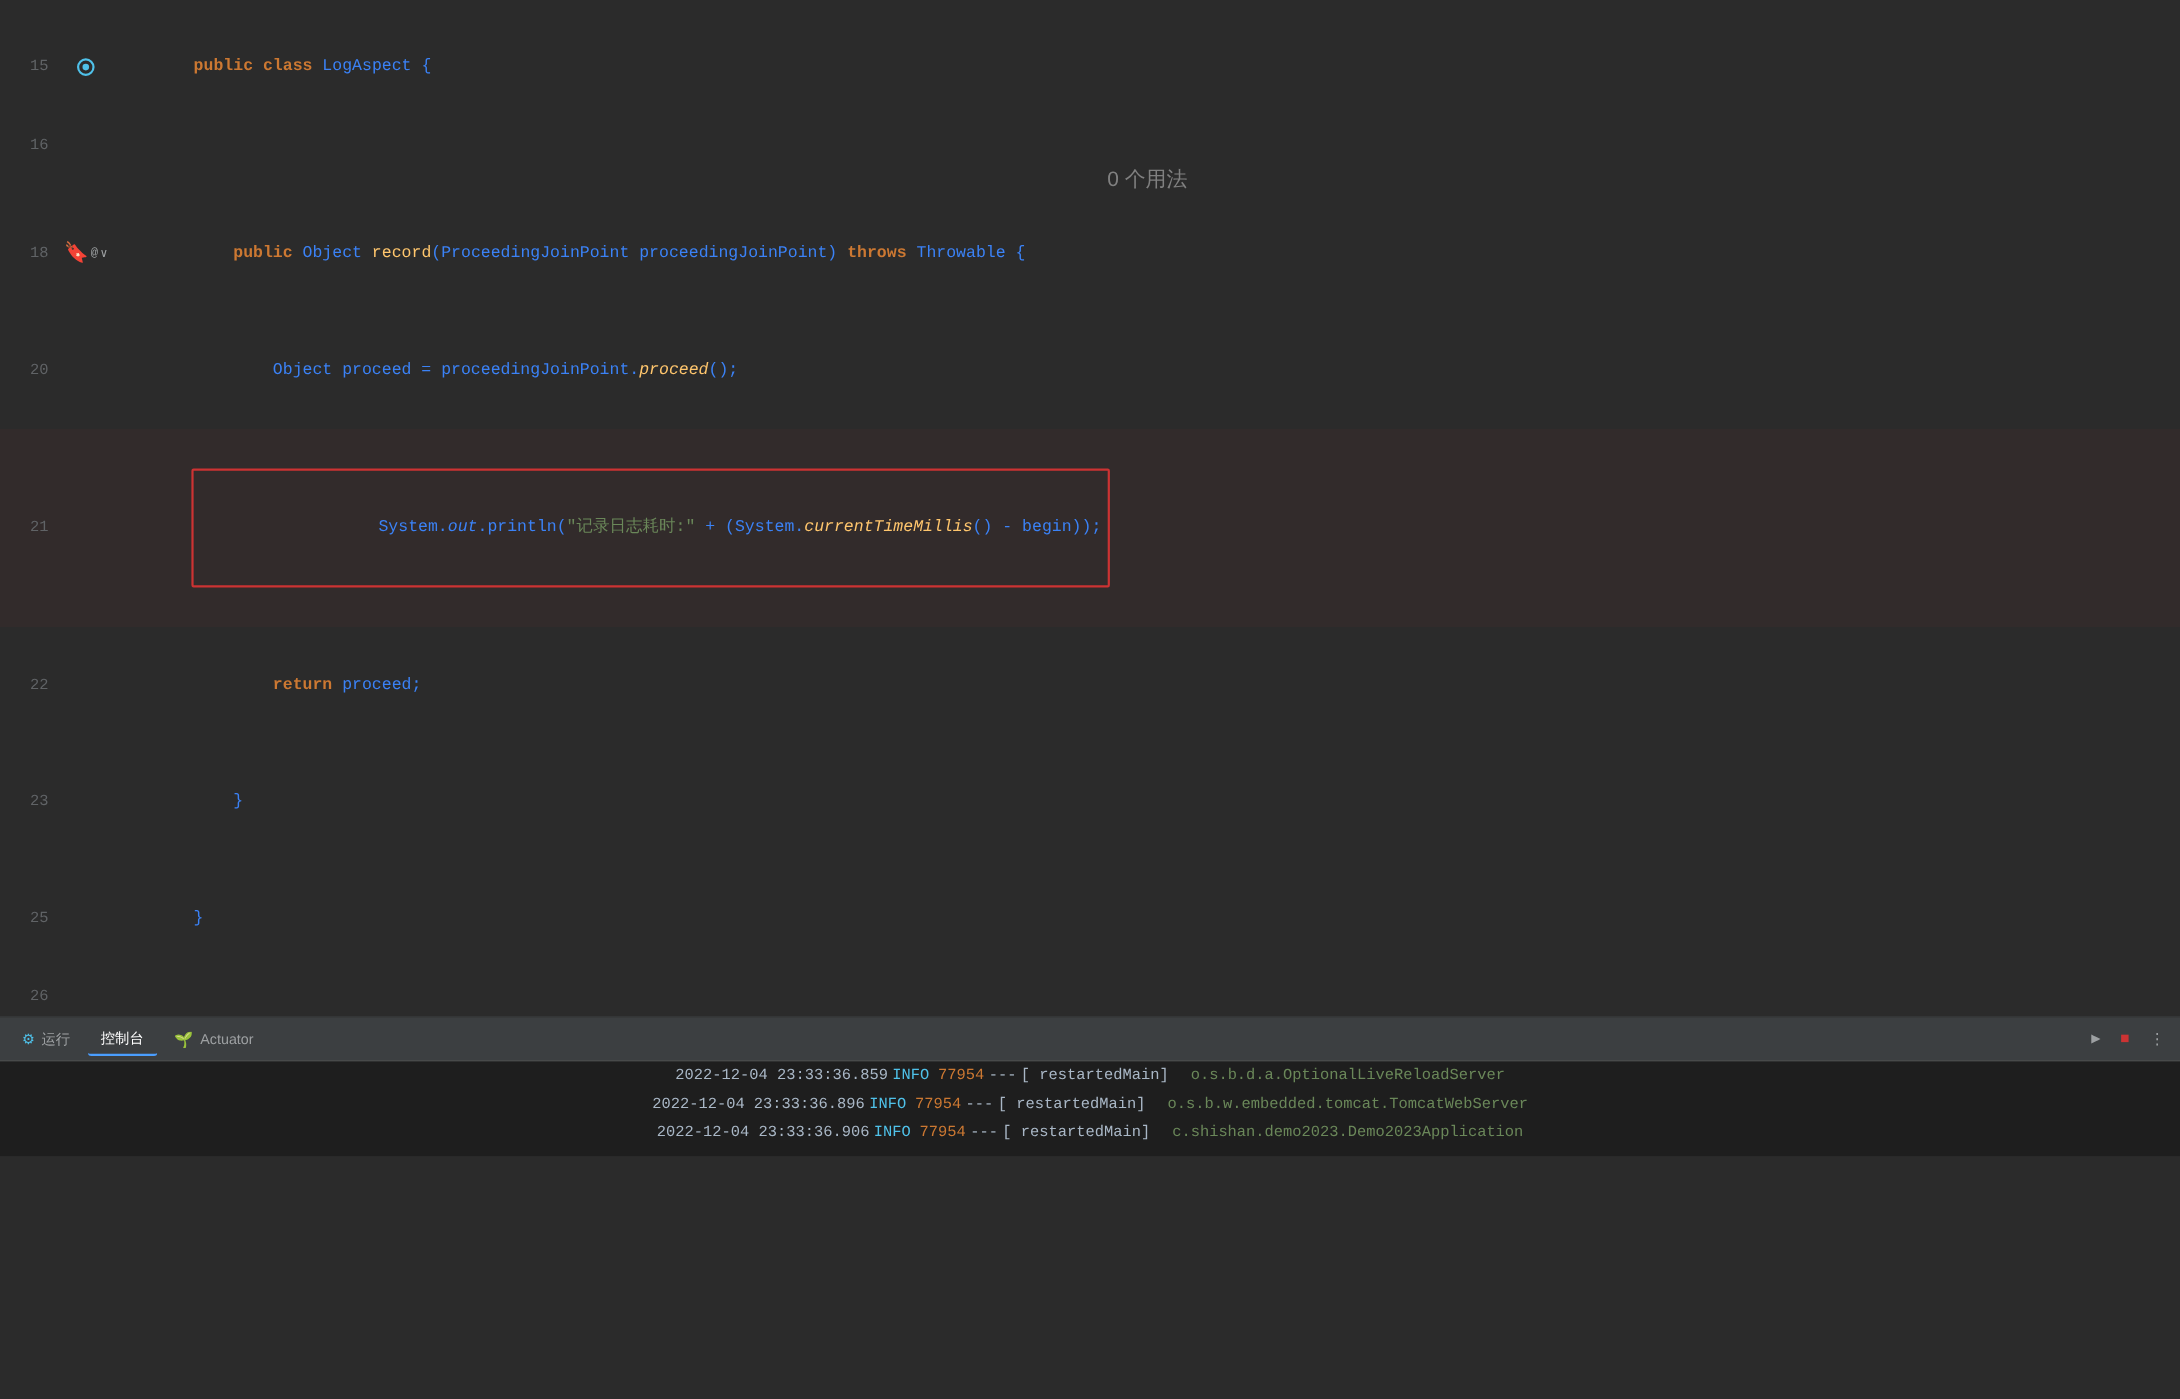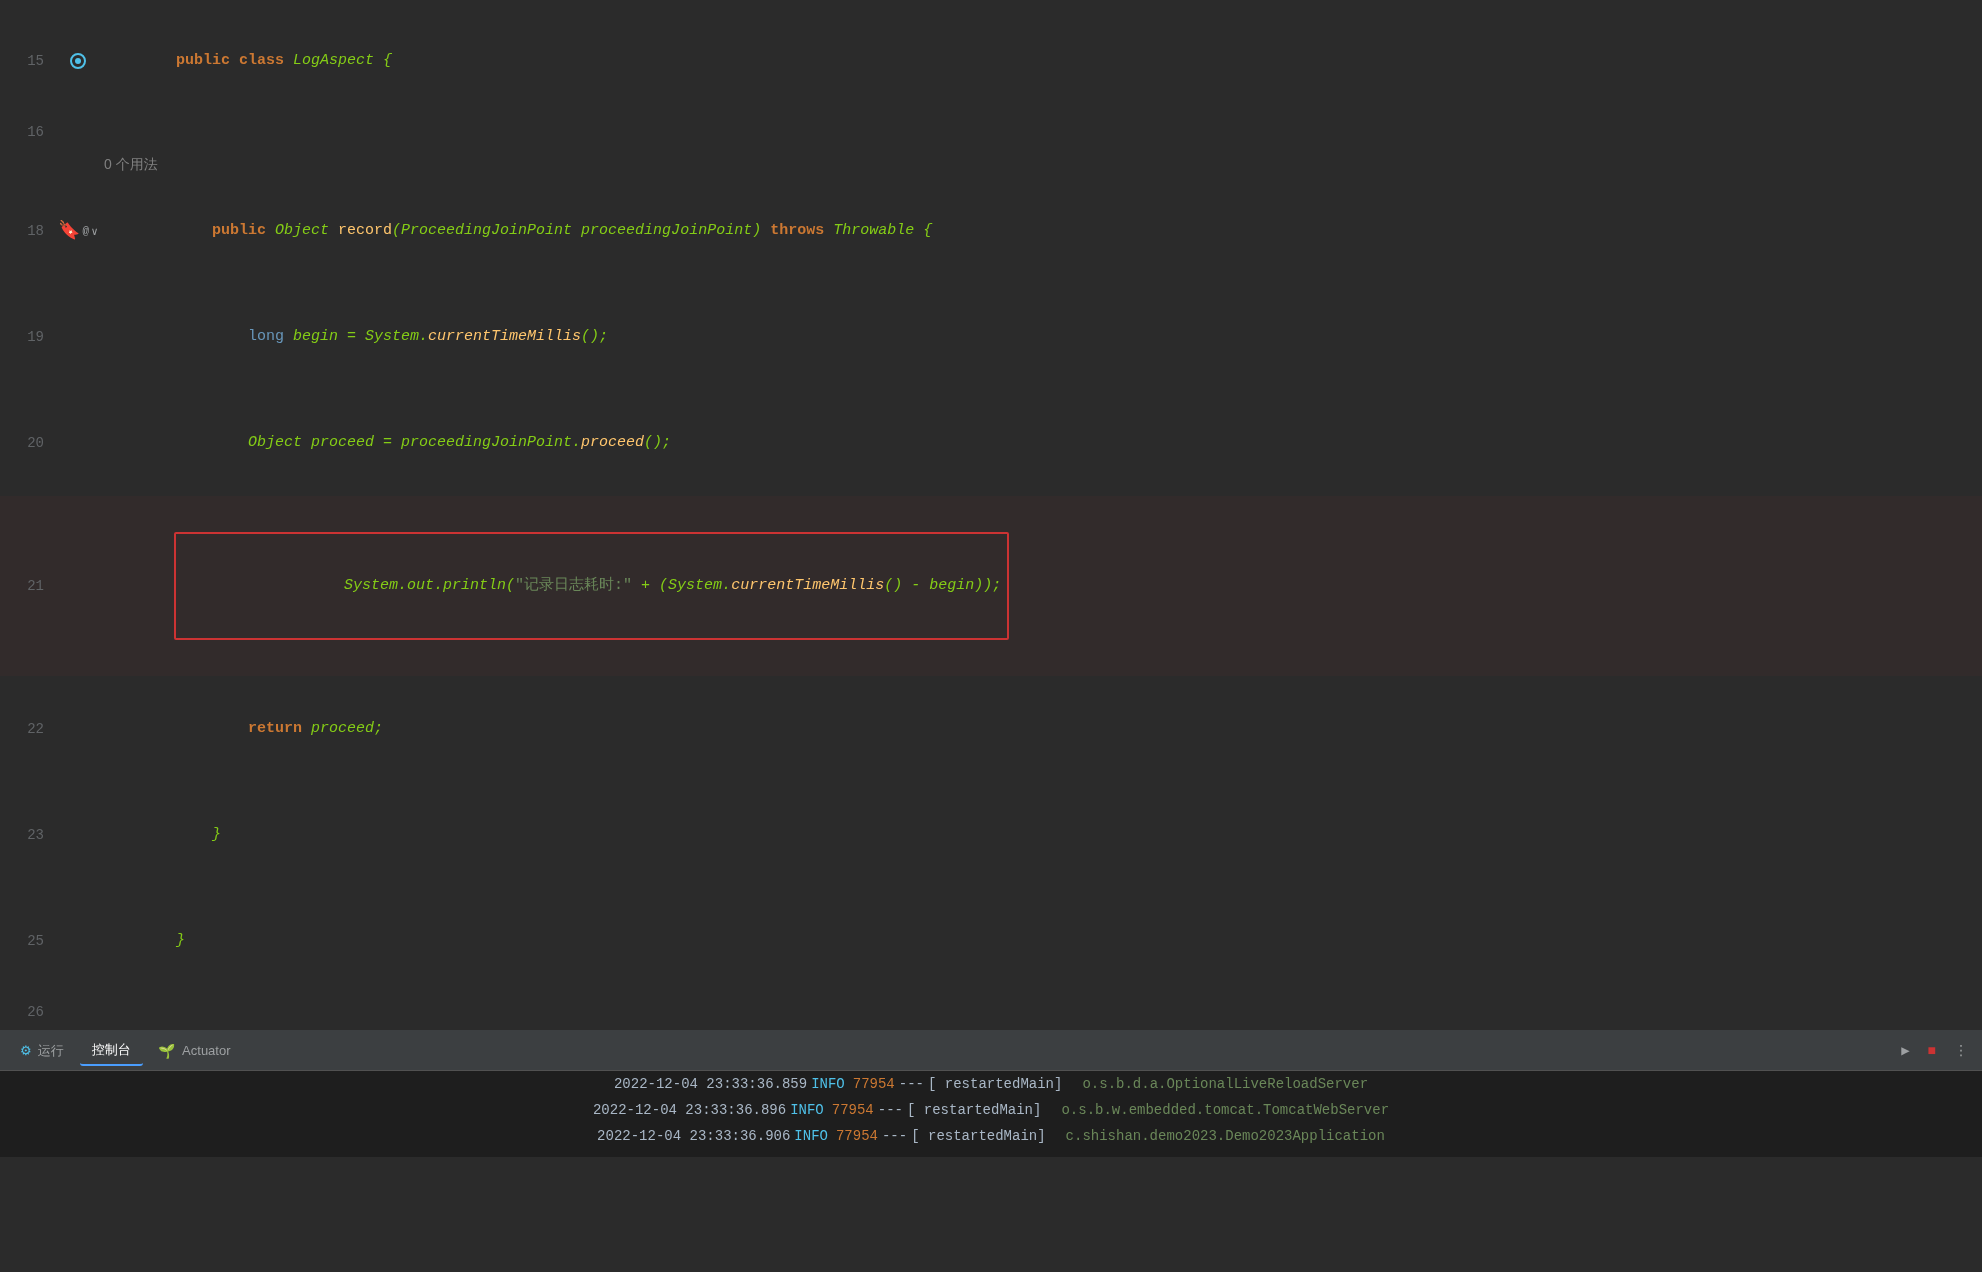--- a/index.html
+++ b/index.html
@@ -54,28 +54,29 @@
       font-size: 15px;
       line-height: 34px;
     }
 
     .kw { color: #cc7832; font-weight: bold; }
     .kw-blue { color: #6897bb; }
     .method { color: #ffc66d; }
     .annotation { color: #bbb529; }
     .string { color: #6a8759; }
     .italic { font-style: italic; }
-    .plain { color: #84cc16; font-style: italic; }
+    .plain { color: #3b82f6; }
 
     .usage-hint {
       color: #808080;
-      font-size: 14px;
+      font-size: 19px;
       padding-left: 8px;
       font-family: -apple-system, BlinkMacSystemFont, sans-serif;
       font-style: normal;
+      text-align: center;
     }
 
     
     .bottom-panel {
       background: #2b2b2b;
       border-top: 1px solid #3c3f41;
     }
 
     .panel-tabs {
       display: flex;
@@ -183,27 +184,20 @@
       <div class="line-gutter" style="display:flex;align-items:center;gap:2px;">
         <span style="color:#cc3333;font-size:18px;line-height:1;">🔖</span>
         <span style="color:#9da0a2;font-size:11px;">@</span>
         <span style="color:#9da0a2;font-size:11px;">∨</span>
       </div>
       <div class="line-content">
         <span class="plain">    </span><span class="kw">public</span><span class="plain"> Object </span><span class="method">record</span><span class="plain">(ProceedingJoinPoint proceedingJoinPoint) </span><span class="kw">throws</span><span class="plain"> Throwable {</span>
       </div>
     </div>
 
-    <div class="code-line">
-      <div class="line-number">19</div>
-      <div class="line-gutter"></div>
-      <div class="line-content">
-        <span class="plain">        </span><span class="kw-blue">long</span><span class="plain"> begin = System.</span><span class="method italic">currentTimeMillis</span><span class="plain">();</span>
-      </div>
-    </div>
 
     <div class="code-line">
       <div class="line-number">20</div>
       <div class="line-gutter"></div>
       <div class="line-content">
         <span class="plain">        Object proceed = proceedingJoinPoint.</span><span class="method italic">proceed</span><span class="plain">();</span>
       </div>
     </div>
 
     <div class="code-line" style="background:rgba(200,50,50,0.05);">

